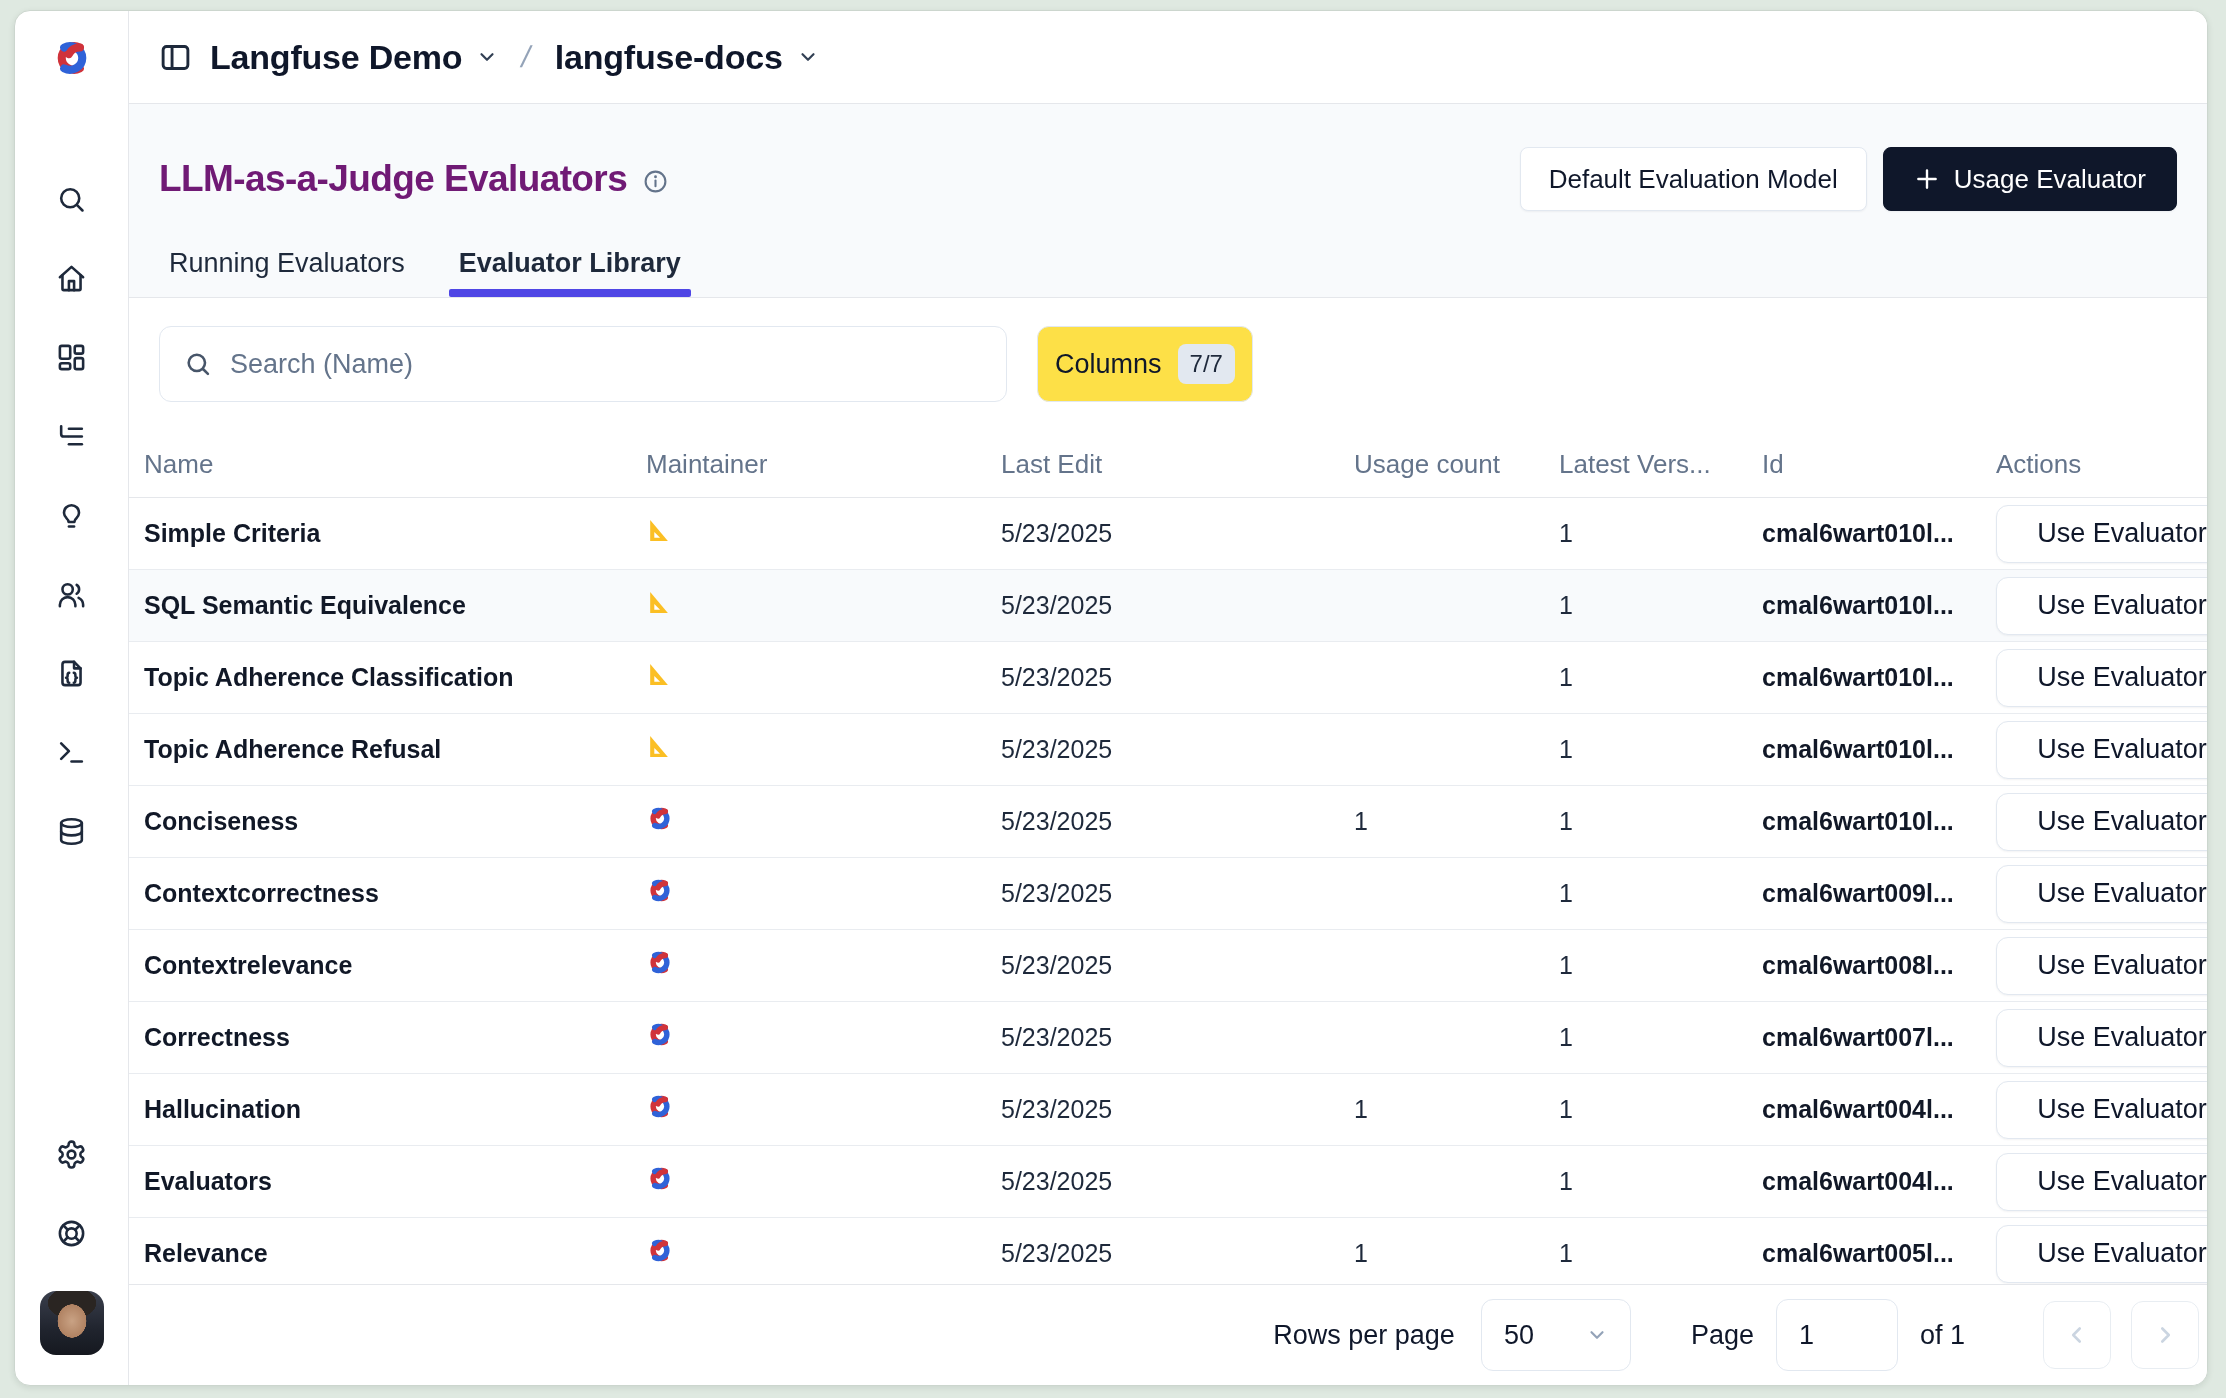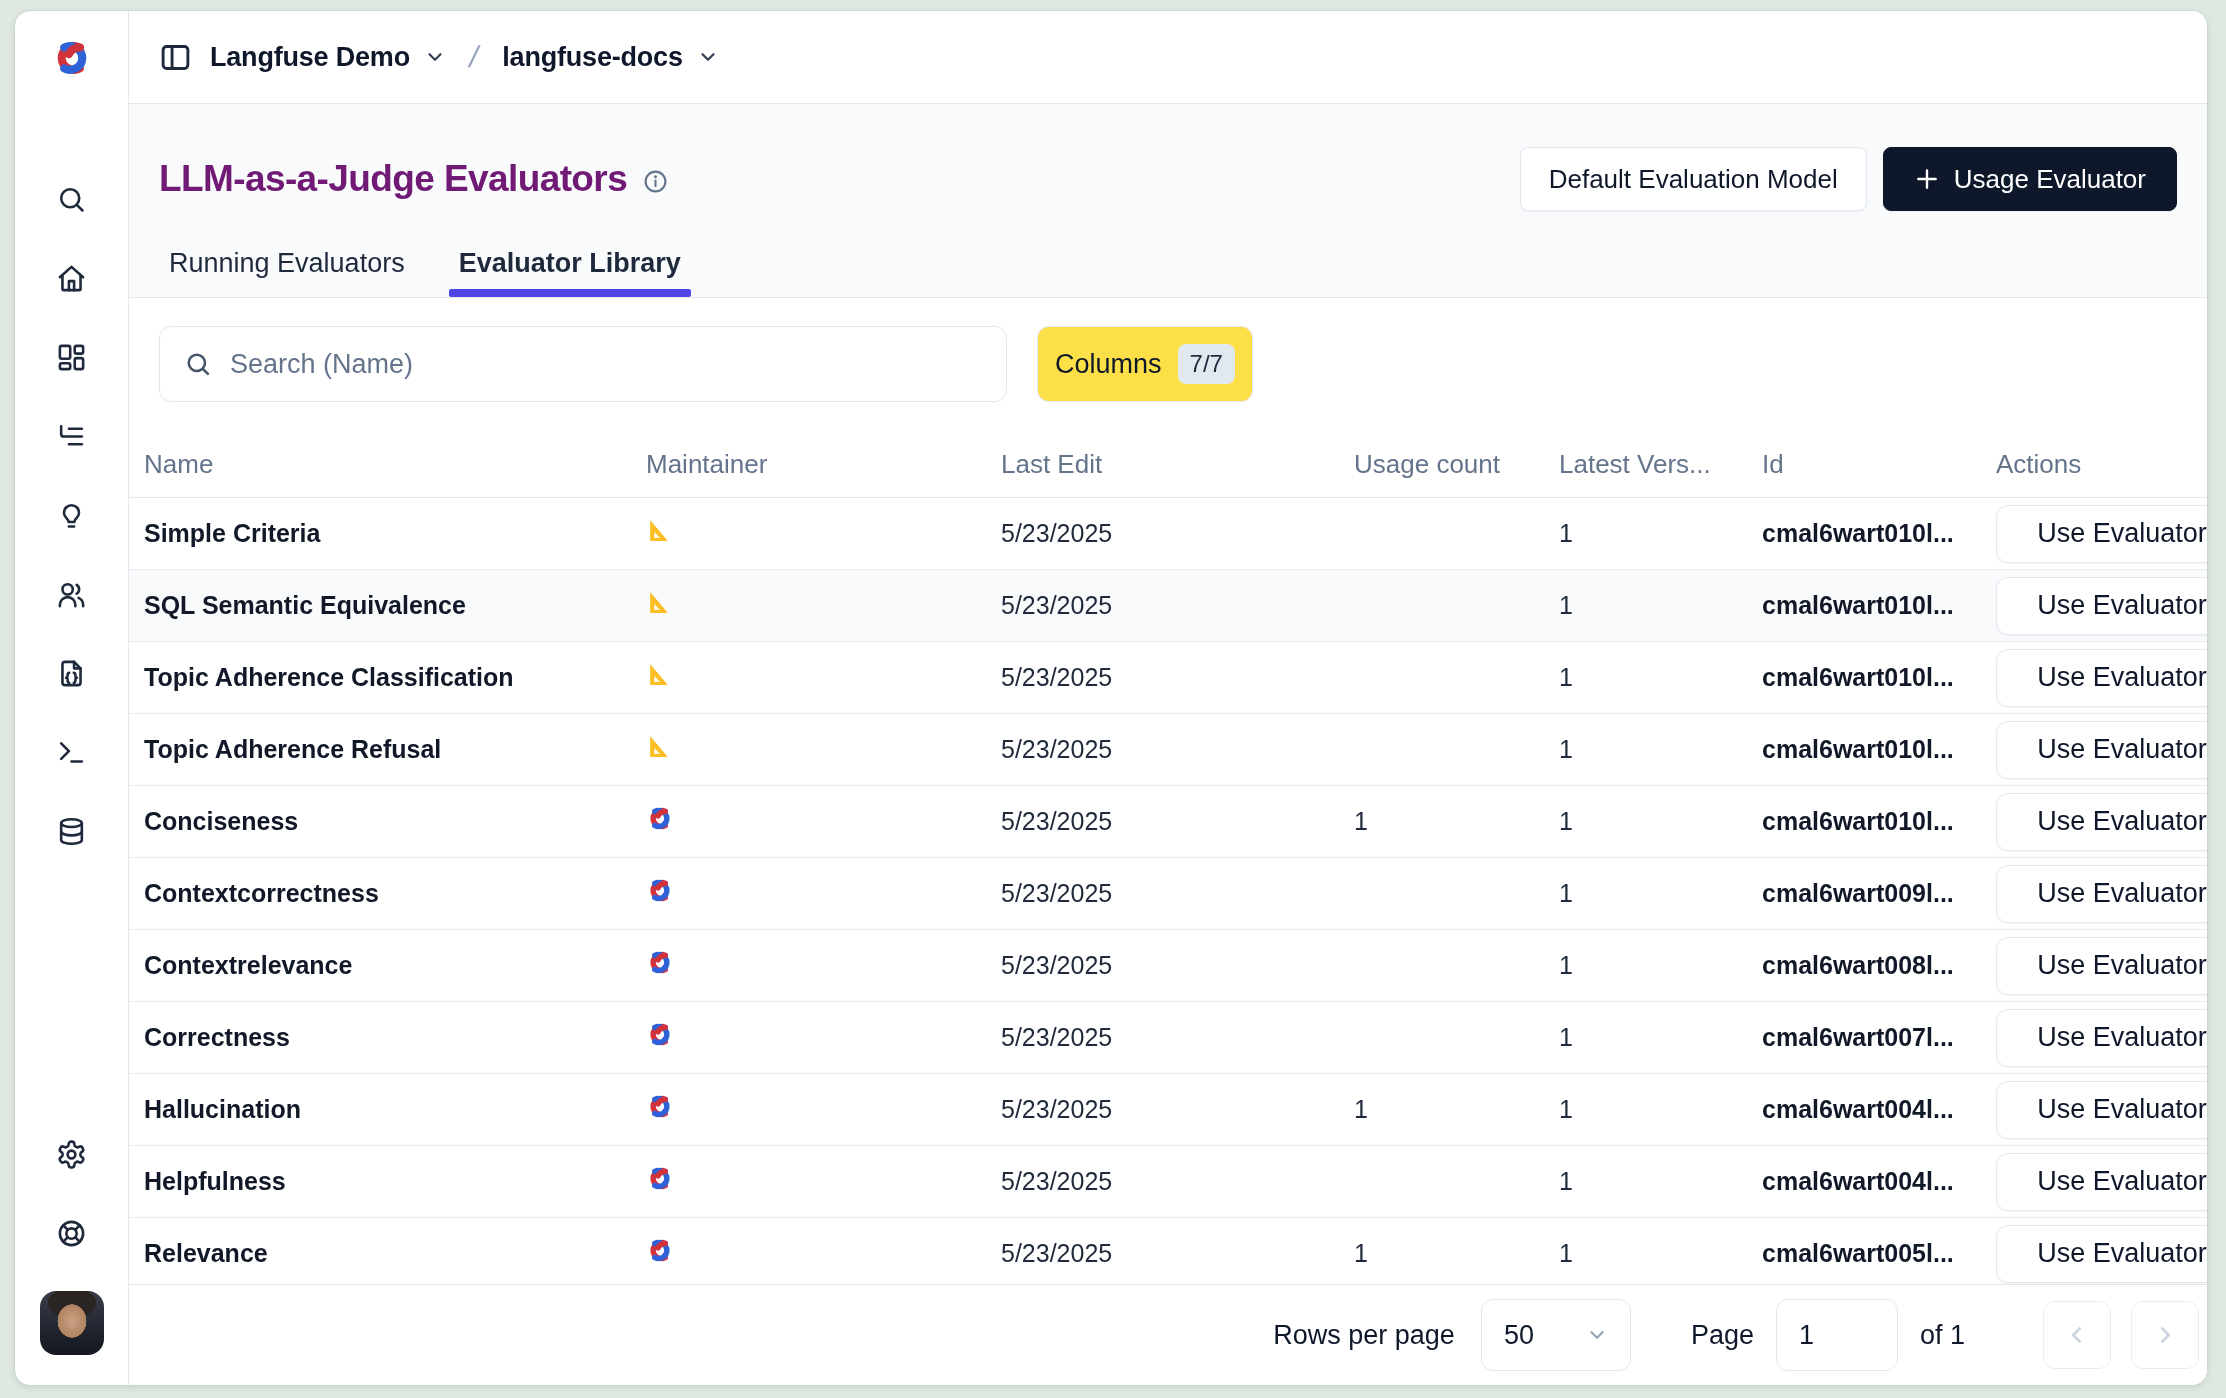--- a/index.html
+++ b/index.html
@@ -31,21 +31,21 @@
     width:64px; height:64px; border-radius:16px; margin-top:18px; cursor:pointer;
     background:
       radial-gradient(26px 30px at 32px 30px, #c9a284 0%, #b08262 55%, rgba(0,0,0,0) 56%),
       radial-gradient(40px 26px at 32px 12px, #2a2522 0%, #2a2522 60%, rgba(0,0,0,0) 61%),
       linear-gradient(180deg,#3a3f4c 0%, #20242e 60%, #15181f 100%);
   }
   
   .main { flex:1; display:flex; flex-direction:column; min-width:0; }
   .topbar { height:93px; flex:0 0 93px; border-bottom:1px solid #e5e7eb; display:flex; align-items:center; padding:0 30px; gap:18px; background:#fff; }
   .topbar svg.panel { width:33px; height:33px; stroke:#1e293b; stroke-width:2.1; fill:none; stroke-linecap:round; stroke-linejoin:round; cursor:pointer; }
-  .crumb { font-size:27px; font-weight:600; color:#0f172a; letter-spacing:-.2px; cursor:pointer; }
+  .crumb { font-size:34px; font-weight:600; color:#0f172a; letter-spacing:-.2px; cursor:pointer; }
   .chev { width:22px; height:22px; stroke:#334155; stroke-width:2.4; fill:none; stroke-linecap:round; stroke-linejoin:round; cursor:pointer; margin-left:-4px; }
   .slash { color:#94a3b8; font-size:30px; font-weight:300; transform:skewX(-12deg); padding:0 6px; }
   
   .pagehead { background:#f8fafc; border-bottom:1px solid #e5e7eb; padding:0 30px; height:194px; flex:0 0 194px; position:relative; }
   .titlerow { display:flex; align-items:center; justify-content:space-between; margin-top:42px; height:66px; }
   .titleleft { display:flex; align-items:center; gap:16px; }
   h1 { font-size:37px; font-weight:700; letter-spacing:-.6px; color:#701a75; }
   .info-ic { width:25px; height:25px; stroke:#64748b; stroke-width:2; fill:none; margin-top:4px; }
   .headbtns { display:flex; gap:16px; }
   .btn { display:flex; align-items:center; gap:14px; height:64px; border-radius:8px; font-size:26px; font-weight:500; cursor:pointer; border:1px solid #e2e8f0; background:#fff; color:#0f172a; padding:0 28px; font-family:inherit; box-shadow:0 1px 2px rgba(15,23,42,.05); }
@@ -435,21 +435,21 @@
     <div class="cell date">5/23/2025</div>
     <div class="cell usage">1</div>
     <div class="cell latest">1</div>
     <div class="cell id">cmal6wart004l...</div>
     <div class="cell actions">
       <button class="use-btn">Use Evaluator</button>
     </div>
   </div>
 
   <div class="trow grid-cols">
-    <div class="cell name">Helpfulness</div>
+    <div class="cell name">Evaluators</div>
     <div class="cell maint">
       
       <span class="micon langfuse" style="display: inline-block;">
         <svg width="28" height="23" viewBox="0 0 32 26">
                 <use href="#langfuse-knot"></use>
               </svg>
       </span>
     </div>
     <div class="cell date">5/23/2025</div>
     <div class="cell usage"></div>

